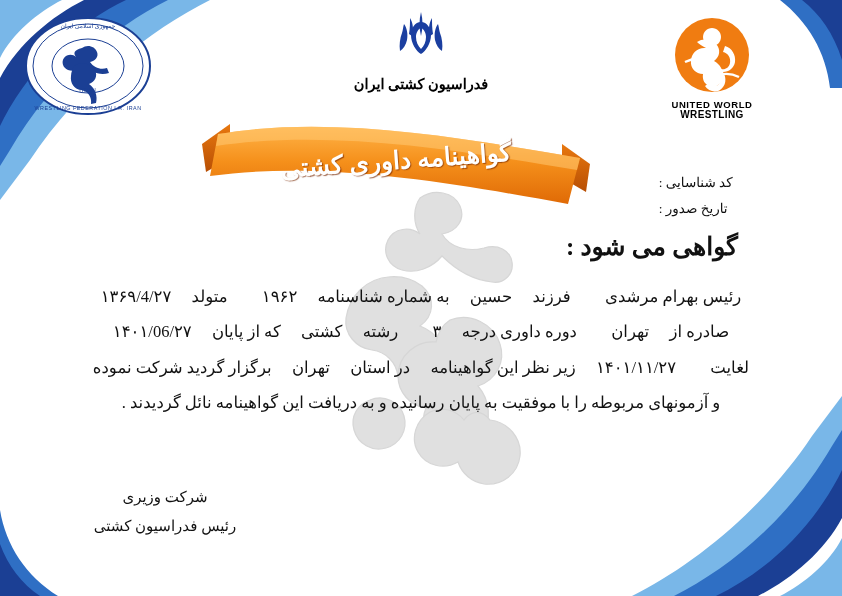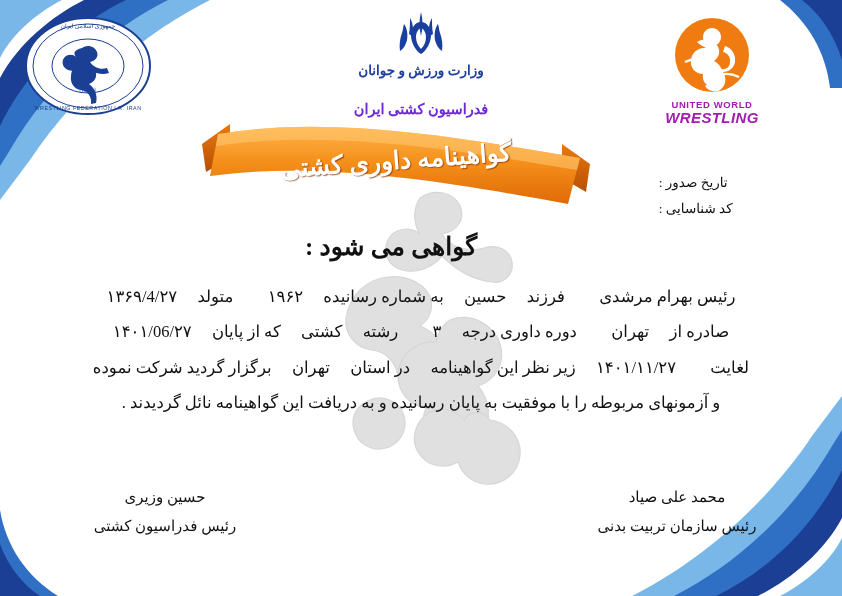--- a/index.html
+++ b/index.html
@@ -53,40 +53,40 @@
     text-align: center;
   }
   .iran-emblem .ministry-line {
     color: #1f3fa0;
     font-size: 13.5px;
     font-weight: bold;
     letter-spacing: 0.2px;
     margin-top: 2px;
   }
   .iran-emblem .fed-line {
-    color: #6d28d9;
+    color: #000000;
     font-size: 14.5px;
     font-weight: bold;
-    margin-top: 22px;
+    margin-top: 16px;
   }
   .uww-logo {
     position: absolute;
     right: 70px; top: 16px;
     width: 120px;
     text-align: center;
   }
   .uww-logo .uww-text {
     margin-top: 2px;
     font-family: "Liberation Sans", sans-serif;
     font-weight: bold;
-    color: #a21caf;
+    color: #000000;
     line-height: 1.08;
   }
   .uww-logo .uww-l1 { font-size: 9.5px; letter-spacing: 0.6px; }
-  .uww-logo .uww-l2 { font-size: 15px; letter-spacing: 0.4px; font-style: italic; }
+  .uww-logo .uww-l2 { font-size: 10px; letter-spacing: 0.4px; }
 
   
   .ribbon-wrap {
     position: absolute;
     left: 196px; top: 118px;
     width: 400px; height: 108px;
   }
   .ribbon-title {
     position: absolute;
     left: 0; right: 0; top: 28px;
@@ -118,21 +118,21 @@
   
   .cert-body {
     position: absolute;
     left: 44px; right: 44px; top: 232px;
     text-align: center;
     color: #111111;
   }
   .cert-heading {
     font-size: 25px;
     font-weight: bold;
-    text-align: center;
+    text-align: right;
     padding-right: 60px;
     margin-bottom: 18px;
     letter-spacing: 0.5px;
   }
   .cert-line {
     font-size: 16.5px;
     line-height: 2.15;
     text-align: center;
     white-space: nowrap;
     letter-spacing: 0.2px;
@@ -218,21 +218,20 @@
     <svg width="54" height="46" viewBox="0 0 54 46">
       <g fill="#1b3fa0">
         <path d="M27,2 C29,10 29,18 27,26 C25,18 25,10 27,2 Z"></path>
         <path d="M27,12 c6,0 10,6 10,13 c0,8 -5,16 -10,19 c-5,-3 -10,-11 -10,-19 c0,-7 4,-13 10,-13 Z M27,18 c-3,1 -5,5 -5,9 c0,5 2,9 5,12 c3,-3 5,-7 5,-12 c0,-4 -2,-8 -5,-9 Z"></path>
         <path d="M10,14 c3,4 4,10 3,16 c-1,5 -4,9 -7,11 c-1,-6 0,-13 2,-18 c1,-3 1,-6 2,-9 Z"></path>
         <path d="M44,14 c1,3 1,6 2,9 c2,5 3,12 2,18 c-3,-2 -6,-6 -7,-11 c-1,-6 0,-12 3,-16 Z"></path>
         <path d="M16,8 c3,5 4,12 2,18 l-3,-2 c1,-6 1,-11 1,-16 Z"></path>
         <path d="M38,8 c0,5 0,10 1,16 l-3,2 c-2,-6 -1,-13 2,-18 Z"></path>
       </g>
     </svg>
-    <div class="ministry-line">وزارت ورزش و جوانان</div>
     <div class="fed-line">فدراسیون کشتی ایران</div>
   </div>
 
   <div class="uww-logo">
     <svg width="78" height="78" viewBox="0 0 78 78">
       <circle cx="39" cy="39" r="37" fill="#f07c11"></circle>
       <g fill="#ffffff">
         <path d="M39,12 c5,0 9,4 9,9 c0,5 -4,9 -9,9 c-5,0 -9,-4 -9,-9 c0,-5 4,-9 9,-9 Z"></path>
         <path d="M24,26 c6,-4 14,-3 19,2 c5,5 4,13 -2,17 c6,3 10,10 9,17 c-1,6 -7,10 -13,8 c-5,-1 -8,-6 -7,-12 c-7,0 -13,-6 -12,-13 c0,-8 7,-14 15,-13 c-4,-2 -7,-4 -9,-6 Z"></path>
         <path d="M52,30 c7,2 11,9 10,16 c-1,6 -6,10 -12,10 c4,6 3,14 -3,18 c-5,3 -12,1 -15,-4 l4,-3 c2,3 6,4 9,2 c4,-3 4,-9 0,-12 l3,-4 c4,1 8,-1 9,-6 c1,-5 -2,-10 -7,-11 Z"></path>
@@ -265,41 +264,41 @@
       <path d="M394,46 L366,26 L366,60 L390,74 Z" fill="url(#ribTail)"></path>
       <path d="M22,16 C140,-4 276,22 384,40 L372,86 C262,66 130,42 14,58 Z" fill="url(#rib)"></path>
       <path d="M22,16 C140,-4 276,22 384,40 L381,52 C272,34 138,10 20,28 Z" fill="#ffc873" opacity="0.55"></path>
     </svg>
     <div class="ribbon-title">گواهینامه داوری کشتی</div>
   </div>
 
   <div class="meta">
     <div class="meta-row">
       <span class="meta-value"></span>
-      <span>تاریخ صدور :</span>
+      <span>کد شناسایی :</span>
     </div>
     <div class="meta-row">
       <span class="meta-value"></span>
-      <span>کد شناسایی :</span>
+      <span>تاریخ صدور :</span>
     </div>
   </div>
 
   <div class="cert-body">
 
     <div class="cert-heading">گواهی می شود :</div>
 
     <div class="cert-line">
       <span>رئیس</span>
       <span>بهرام مرشدی</span>
       <span class="gap"></span>
       <span>فرزند</span>
       <span class="gap-sm"></span>
       <span>حسین</span>
       <span class="gap-sm"></span>
-      <span>به شماره رسانیده</span>
+      <span>به شماره شناسنامه</span>
       <span class="gap-sm"></span>
       <span>۱۹۶۲</span>
       <span class="gap"></span>
       <span>متولد</span>
       <span class="gap-sm"></span>
       <span>۱۳۶۹/4/۲۷</span>
     </div>
 
     <div class="cert-line">
       <span>صادره از</span>
@@ -330,24 +329,20 @@
       <span class="gap-sm"></span>
       <span>تهران</span>
       <span class="gap-sm"></span>
       <span>برگزار گردید شرکت نموده</span>
     </div>
 
     <div class="cert-line last">و آزمونهای مربوطه را با موفقیت به پایان رسانیده و به دریافت این گواهینامه نائل گردیدند .</div>
   </div>
 
   <div class="signatures">
-    <div class="sig-block">
-      <div class="sig-name">محمد علی صیاد</div>
-      <div class="sig-role">رئیس سازمان تربیت بدنی</div>
-    </div>
     <div class="sig-spacer"></div>
     <div class="sig-block">
-      <div class="sig-name">حسین وزیری</div>
+      <div class="sig-name">شرکت وزیری</div>
       <div class="sig-role">رئیس فدراسیون کشتی</div>
     </div>
   </div>
 
 </div>
 
 </body></html>

